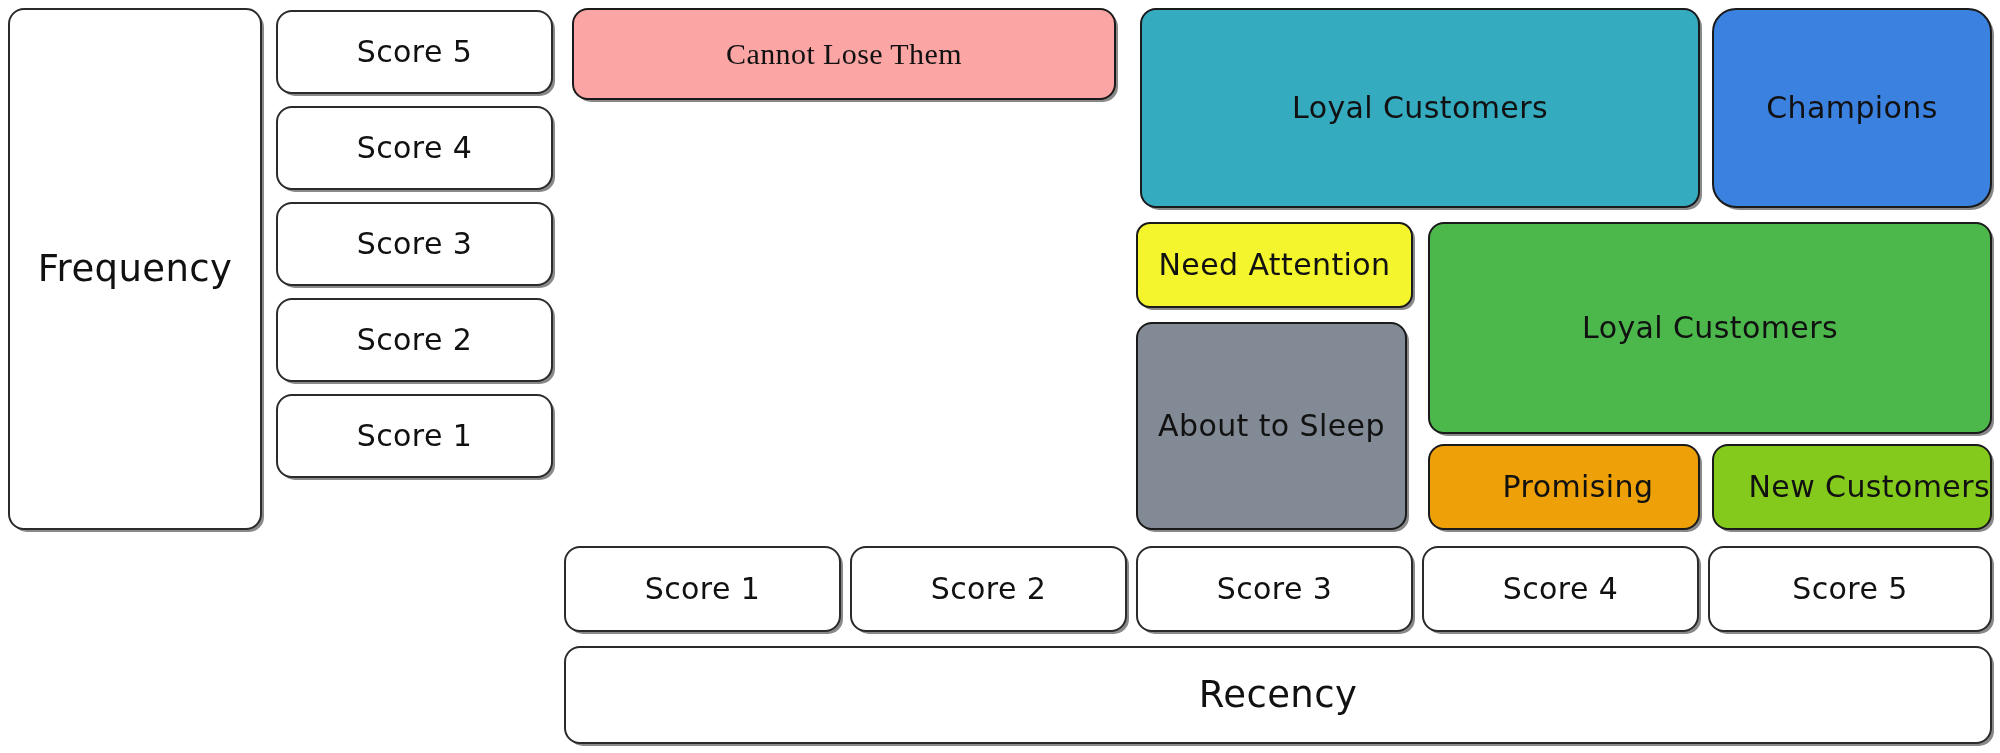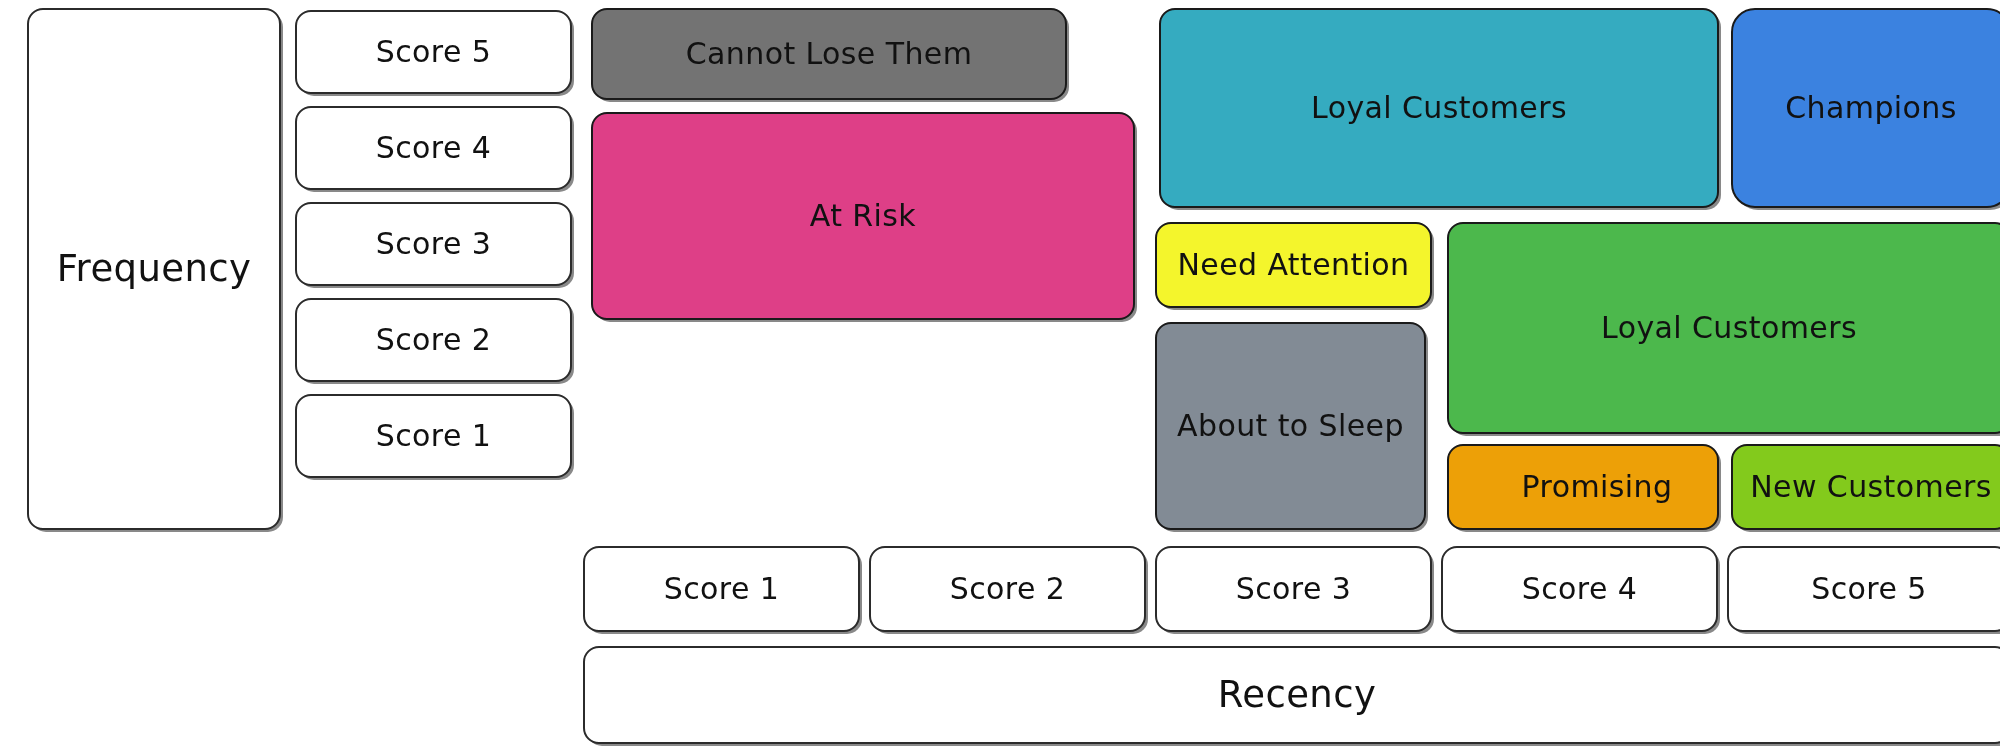--- a/index.html
+++ b/index.html
@@ -7,21 +7,21 @@
   body{width:2000px;height:753px;position:relative;overflow:hidden;
        font-family:"DejaVu Sans",sans-serif;}
   #canvas{position:absolute;left:0;top:0;width:2000px;height:753px;}
 
   .cell{position:absolute;box-sizing:border-box;display:flex;
         align-items:center;justify-content:center;text-align:center;
         border:2.2px solid #1e1e1e;border-radius:16px;
         font-family:"DejaVu Sans",sans-serif;
         font-size:30px;color:#111111;line-height:1.15;
         letter-spacing:0.4px;
-        box-shadow:3px 3px 0px -1px rgba(40,40,40,0.55);margin-left:19px;}
+        box-shadow:3px 3px 0px -1px rgba(40,40,40,0.55);}
   .cell.plain{background:#ffffff;border-color:#2b2b2b;}
   .cell.tinted{border-color:#1a1a1a;}
   .lbl{pointer-events:none;white-space:nowrap;}
   .axis{font-size:37px;}
 </style>
 </head>
 <body>
 
 <div id="canvas">
     <div class="cell plain" style="left: 8px; top: 8px; width: 254px; height: 522px;">
@@ -35,45 +35,42 @@
     </div>
     <div class="cell plain" style="left: 276px; top: 202px; width: 277px; height: 84px;">
       <span class="lbl">Score 3</span>
     </div>
     <div class="cell plain" style="left: 276px; top: 298px; width: 277px; height: 84px;">
       <span class="lbl">Score 2</span>
     </div>
     <div class="cell plain" style="left: 276px; top: 394px; width: 277px; height: 84px;">
       <span class="lbl">Score 1</span>
     </div>
-    <div class="cell tinted" style="left: 572px; top: 8px; width: 476px; height: 92px; background: #737373;">
+    <div class="cell tinted" style="left: 572px; top: 8px; width: 544px; height: 92px; background: #fca5a5; font-family: Liberation Serif, serif;">
       <span class="lbl">Cannot Lose Them</span>
-    </div>
-    <div class="cell tinted" style="left: 572px; top: 112px; width: 544px; height: 208px; background: rgb(222, 63, 135);">
-      <span class="lbl">At Risk</span>
     </div>
     <div class="cell tinted" style="left: 1140px; top: 8px; width: 560px; height: 200px; background: rgb(53, 171, 192);">
       <span class="lbl">Loyal Customers</span>
     </div>
     <div class="cell tinted" style="left: 1712px; top: 8px; width: 280px; height: 200px; background: rgb(59, 130, 224); border-radius: 24px;">
       <span class="lbl">Champions</span>
     </div>
-    <div class="cell tinted" style="left: 1136px; top: 222px; width: 277px; height: 86px; background: rgb(244, 245, 44);">
+    <div class="cell tinted" style="left: 1136px; top: 222px; width: 277px; height: 86px; background: rgb(244, 245, 44); border-radius: 14px;">
       <span class="lbl">Need Attention</span>
     </div>
     <div class="cell tinted" style="left: 1136px; top: 322px; width: 271px; height: 208px; background: rgb(130, 139, 149);">
       <span class="lbl">About to Sleep</span>
     </div>
     <div class="cell tinted" style="left: 1428px; top: 222px; width: 564px; height: 212px; background: rgb(76, 184, 76);">
       <span class="lbl">Loyal Customers</span>
     </div>
     <div class="cell tinted" style="left: 1428px; top: 444px; width: 272px; height: 86px; background: rgb(237, 160, 7); padding-left: 28px;">
       <span class="lbl">Promising</span>
     </div>
-    <div class="cell tinted" style="left: 1712px; top: 444px; width: 280px; height: 86px; background: rgb(131, 202, 28);">
+    <div class="cell tinted" style="left: 1712px; top: 444px; width: 280px; height: 86px; background: rgb(131, 202, 28); justify-content: flex-end;">
       <span class="lbl">New Customers</span>
     </div>
     <div class="cell plain" style="left: 564px; top: 546px; width: 277px; height: 86px;">
       <span class="lbl">Score 1</span>
     </div>
     <div class="cell plain" style="left: 850px; top: 546px; width: 277px; height: 86px;">
       <span class="lbl">Score 2</span>
     </div>
     <div class="cell plain" style="left: 1136px; top: 546px; width: 277px; height: 86px;">
       <span class="lbl">Score 3</span>

